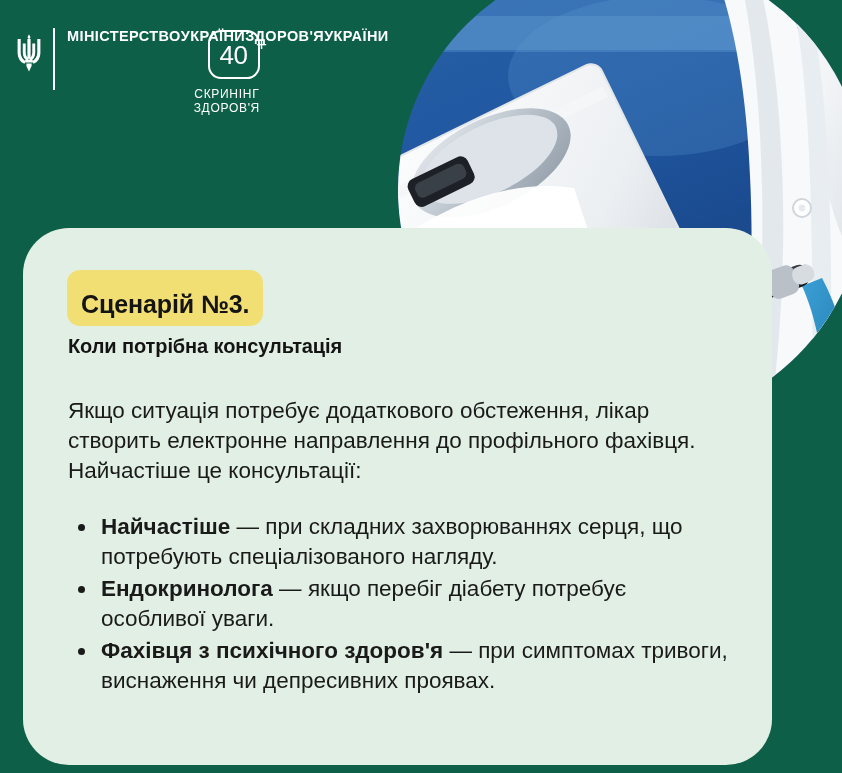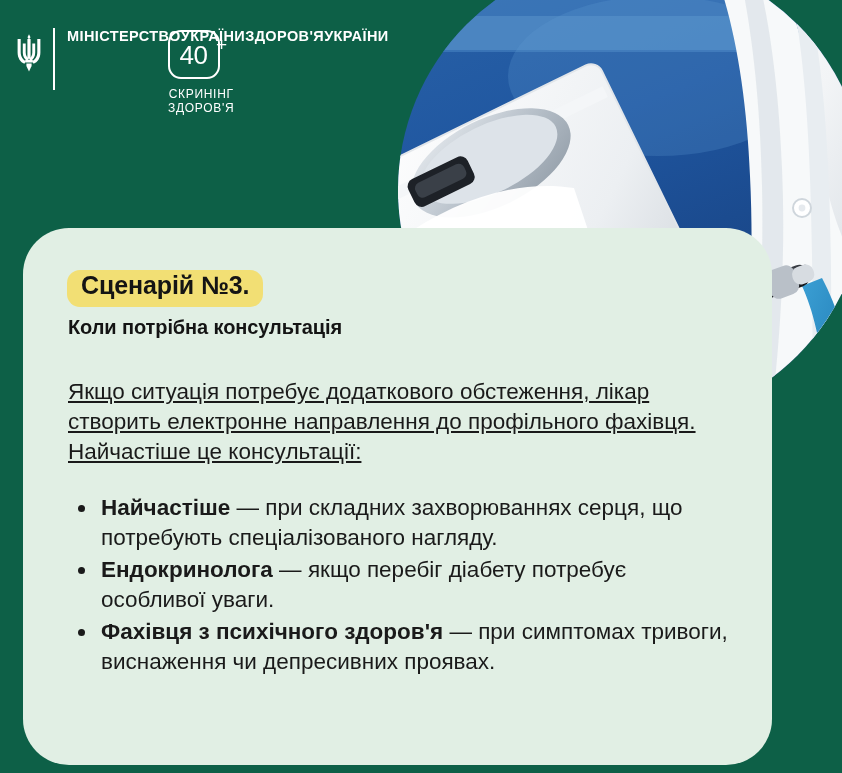--- a/index.html
+++ b/index.html
@@ -67,21 +67,21 @@
     white-space: nowrap;
   }
 
   .badge-block {
     position: absolute;
     left: 168px;
     top: 30px;
     width: 92px;
     display: flex;
     flex-direction: column;
-    align-items: flex-start;
+    align-items: flex-end;
   }
   .badge-square {
     position: relative;
     width: 52px;
     height: 49px;
     border: 2px solid #ffffff;
     border-radius: 13px;
     box-sizing: border-box;
     display: flex;
     align-items: center;
@@ -150,21 +150,21 @@
     display: inline-block;
     position: relative;
   }
   .eyebrow {
     display: inline-block;
     background: #f2df74;
     color: #141414;
     font-size: 25px;
     font-weight: 700;
     line-height: 1;
-    padding: 3px 14px 9px 14px;
+    padding: 22px 14px 9px 14px;
     border-radius: 13px;
     letter-spacing: -0.1px;
   }
   .headline {
     margin-top: 5px;
     color: #141414;
     font-size: 20px;
     font-weight: 700;
     line-height: 31px;
     letter-spacing: -0.1px;
@@ -172,21 +172,20 @@
   }
 
   .body-para {
     margin-top: 34px;
     color: #1a1a1a;
     font-size: 22.5px;
     font-weight: 400;
     line-height: 30px;
     padding-left: 1px;
     max-width: 640px;
-    text-decoration: underline;
   }
 
   .bullets {
     margin: 26px 0 0 0;
     padding: 0;
     list-style: none;
   }
   .bullet {
     position: relative;
     padding-left: 34px;

